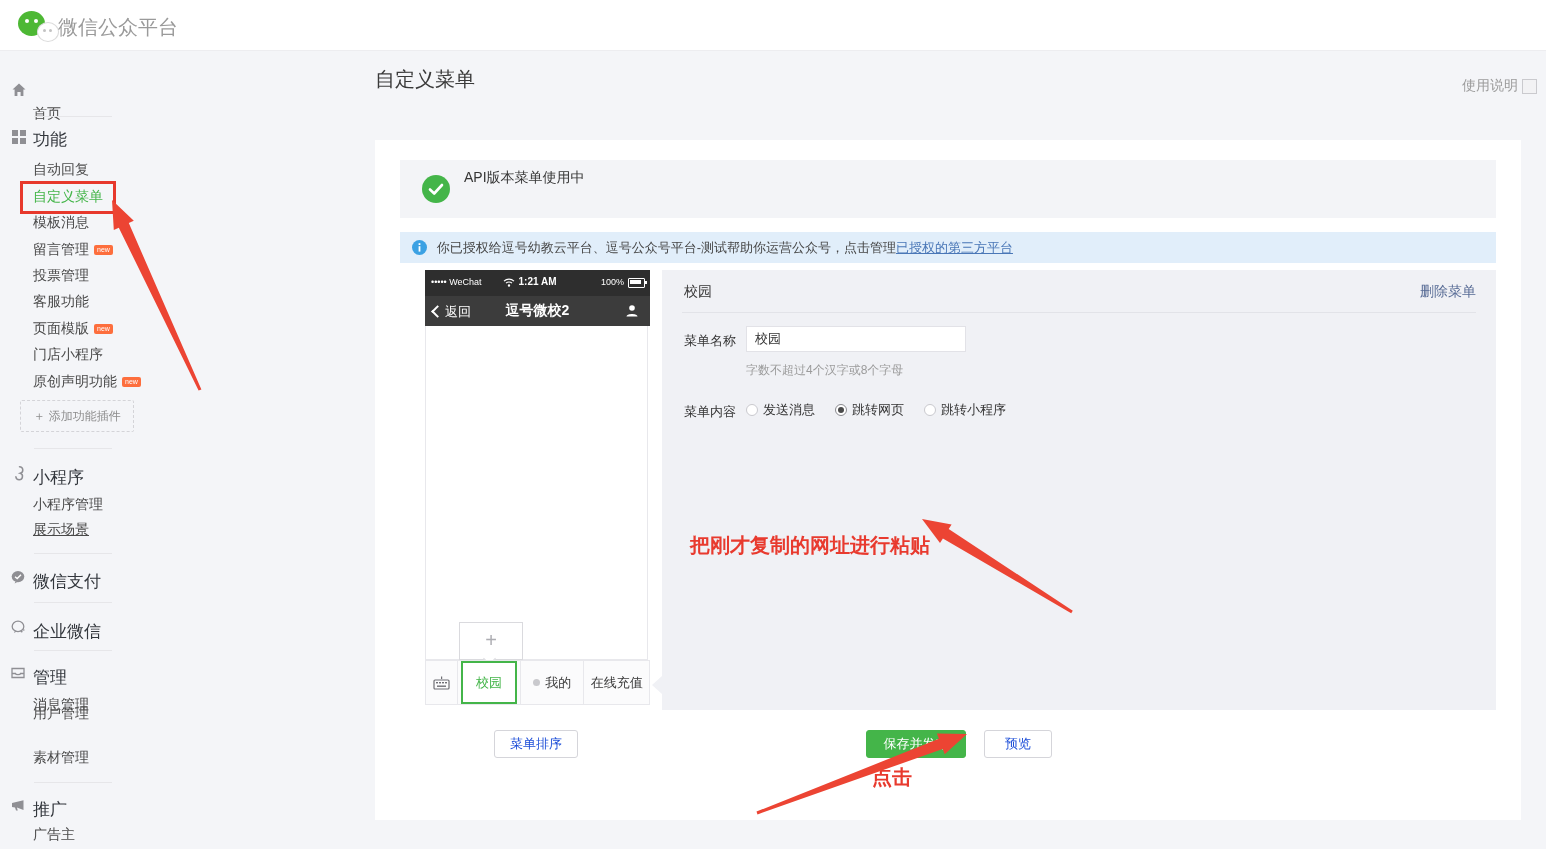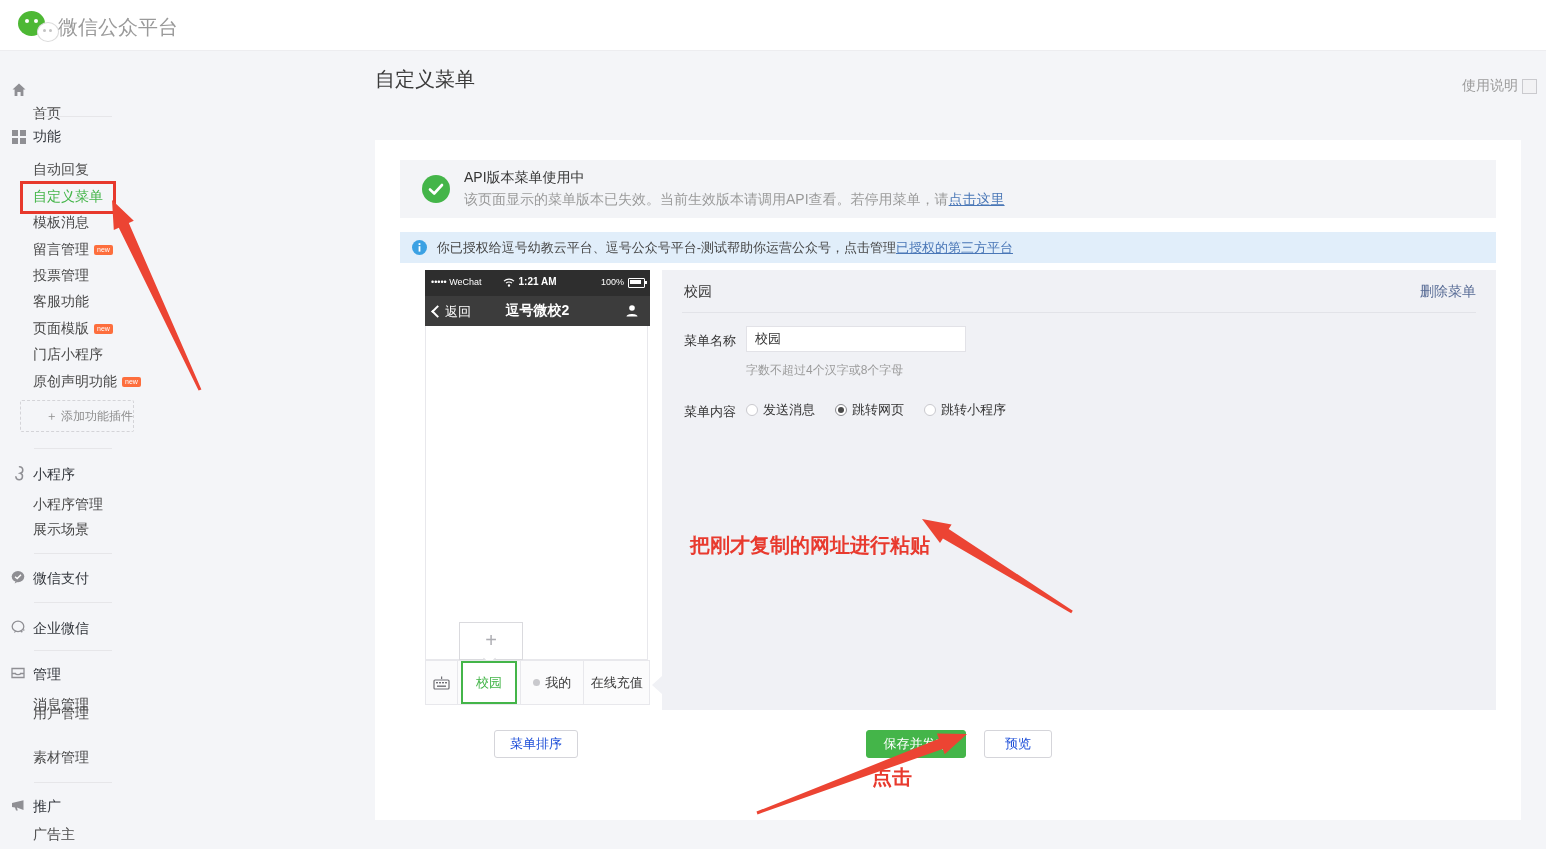--- a/index.html
+++ b/index.html
@@ -8,28 +8,28 @@
   .abs{position:absolute;}
   
   .topbar{left:0;top:0;width:1546px;height:50px;background:#fff;border-bottom:1px solid #ededf0;text-align:right;}
   .brand-title{left:58px;top:14px;font-size:20px;color:#9a9a9a;}
   .logo{left:18px;top:9px;width:44px;height:34px;}
   .logo .b1{position:absolute;left:0;top:2px;width:27px;height:25px;background:#4db834;border-radius:50%;}
   .logo .b1 .e{position:absolute;top:8px;width:4px;height:4px;border-radius:50%;background:#fff;}
   .logo .b2{position:absolute;left:19px;top:13px;width:20px;height:18px;background:#fff;border:1px solid #dcdcdc;border-radius:50%;}
   .logo .b2 .e{position:absolute;top:6px;width:3px;height:3px;border-radius:50%;background:#c3c3c3;}
   
-  .s-sec{font-size:14px;color:#33373d;}
+  .s-sec{font-size:17px;color:#33373d;}
   .s-item{font-size:14px;color:#4a4a4a;cursor:pointer;}
   .s-item.active{color:#44b549;}
   .s-divider{height:1px;background:#e6e6e9;width:78px;left:34px;}
   .badge{display:inline-block;background:#fd6e3d;color:#fff;font-size:7px;line-height:10px;
          padding:0 3px;border-radius:2px;vertical-align:2px;margin-left:5px;}
   .add-plugin{left:20px;top:400px;width:112px;height:30px;border:1px dashed #d4d4d8;color:#8d8d8d;
-              font-size:12px;text-align:right;line-height:30px;border-radius:2px;cursor:pointer;}
+              font-size:12px;text-align:center;line-height:30px;border-radius:2px;cursor:pointer;}
   .sicon{width:16px;height:16px;}
   
   .page-title{left:375px;top:66px;font-size:20px;color:#3a3a3a;}
   .help-link{left:1462px;top:77px;font-size:14px;color:#9b9b9b;cursor:pointer;display:flex;align-items:center;gap:4px;}
   .help-sq{display:inline-block;width:13px;height:13px;border:1px solid #cacace;background:#f2f2f4;}
   
   .card{left:375px;top:140px;width:1146px;height:680px;background:#fff;}
   .notice{left:400px;top:160px;width:1096px;height:58px;background:#f3f4f7;}
   .notice-title{left:64px;top:9px;font-size:14px;color:#353535;}
   .notice-body{left:64px;top:31px;font-size:14px;color:#9a9a9a;}
@@ -124,21 +124,21 @@
   <div class="abs s-item" style="left:33px;top:346px;">门店小程序</div>
   <div class="abs s-item" style="left:33px;top:373px;"><span>原创声明功能</span><span class="badge">new</span></div>
   <div class="abs add-plugin">＋ 添加功能插件</div>
   <div class="abs s-divider" style="top:448px;"></div>
 
   <svg class="abs sicon" style="left:10px;top:465px;" viewBox="0 0 16 16">
       <path d="M9.5 1.8a3.3 3.3 0 0 1 .8 6.5 3.3 3.3 0 1 1-4.4 3.5" fill="none" stroke="#8f8f94" stroke-width="1.5" stroke-linecap="round"></path>
     </svg>
   <div class="abs s-sec" style="left:33px;top:466px;">小程序</div>
   <div class="abs s-item" style="left:33px;top:496px;">小程序管理</div>
-  <div class="abs s-item" style="left:33px;top:521px;">展示场景</div>
+  <div class="abs s-item" style="left:33px;top:521px;text-decoration:underline;">展示场景</div>
   <div class="abs s-divider" style="top:553px;"></div>
 
   <svg class="abs sicon" style="left:10px;top:569px;" viewBox="0 0 16 16">
       <ellipse cx="8" cy="7.6" rx="6.3" ry="5.6" fill="#8f8f94"></ellipse>
       <path d="M5 7.8 7.2 9.6 11 5.8" stroke="#fff" stroke-width="1.4" fill="none"></path>
       <path d="M5.5 12.6 4.6 14.6 7.4 13" fill="#8f8f94"></path>
     </svg>
   <div class="abs s-sec" style="left:33px;top:570px;">微信支付</div>
   <div class="abs s-divider" style="top:602px;"></div>
 
@@ -175,23 +175,20 @@
 
   <div class="abs card"></div>
 
   <div class="abs notice">
     <div class="abs check-circle">
       <svg viewBox="0 0 28 28" width="28" height="28">
           <path d="M8 14.5l4.2 4L20 10" stroke="#fff" stroke-width="2.6" fill="none" stroke-linecap="round" stroke-linejoin="round"></path>
         </svg>
     </div>
     <div class="abs notice-title">API版本菜单使用中</div>
-    <div class="abs notice-body">
-      <span>该页面显示的菜单版本已失效。当前生效版本请调用API查看。若停用菜单，请</span><span class="blue-link">点击这里</span>
-    </div>
   </div>
 
   <div class="abs authbar">
     <svg style="vertical-align:-3px;margin:0 6px 0 12px;" width="15" height="15" viewBox="0 0 15 15">
         <circle cx="7.5" cy="7.5" r="7.5" fill="#3ba1e3"></circle>
         <rect x="6.6" y="3.2" width="1.8" height="1.8" fill="#fff"></rect>
         <rect x="6.6" y="6.2" width="1.8" height="5.4" fill="#fff"></rect>
       </svg>
     <span>你已授权给逗号幼教云平台、逗号公众号平台-测试帮助你运营公众号，点击管理</span><span class="blue-link">已授权的第三方平台</span>
   </div>

